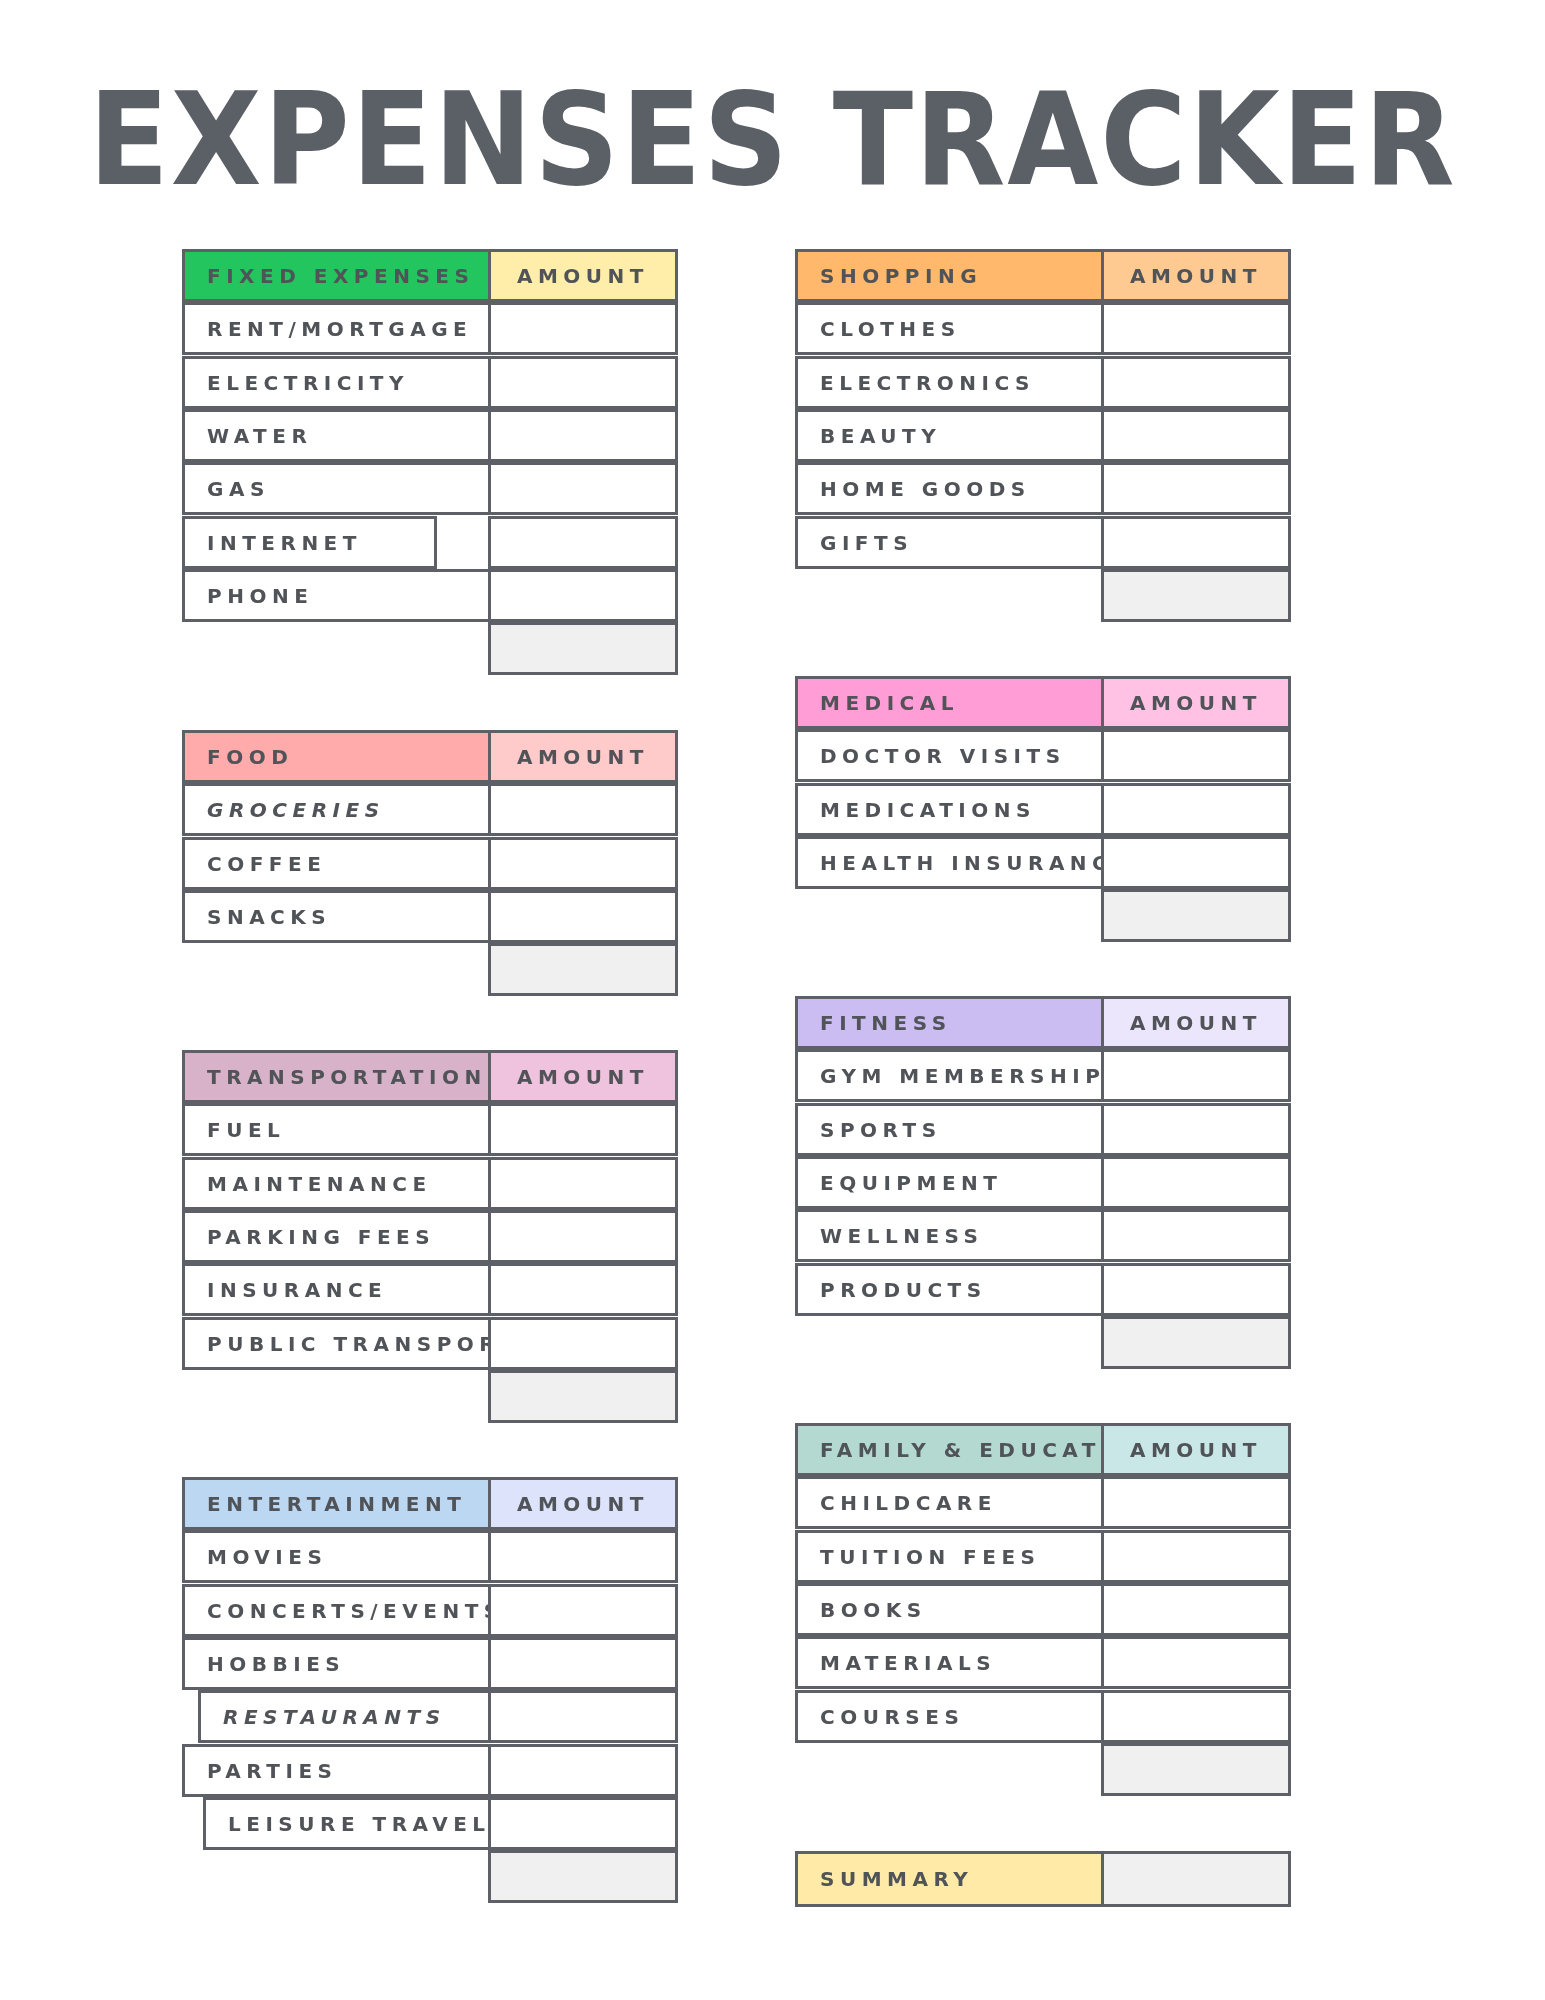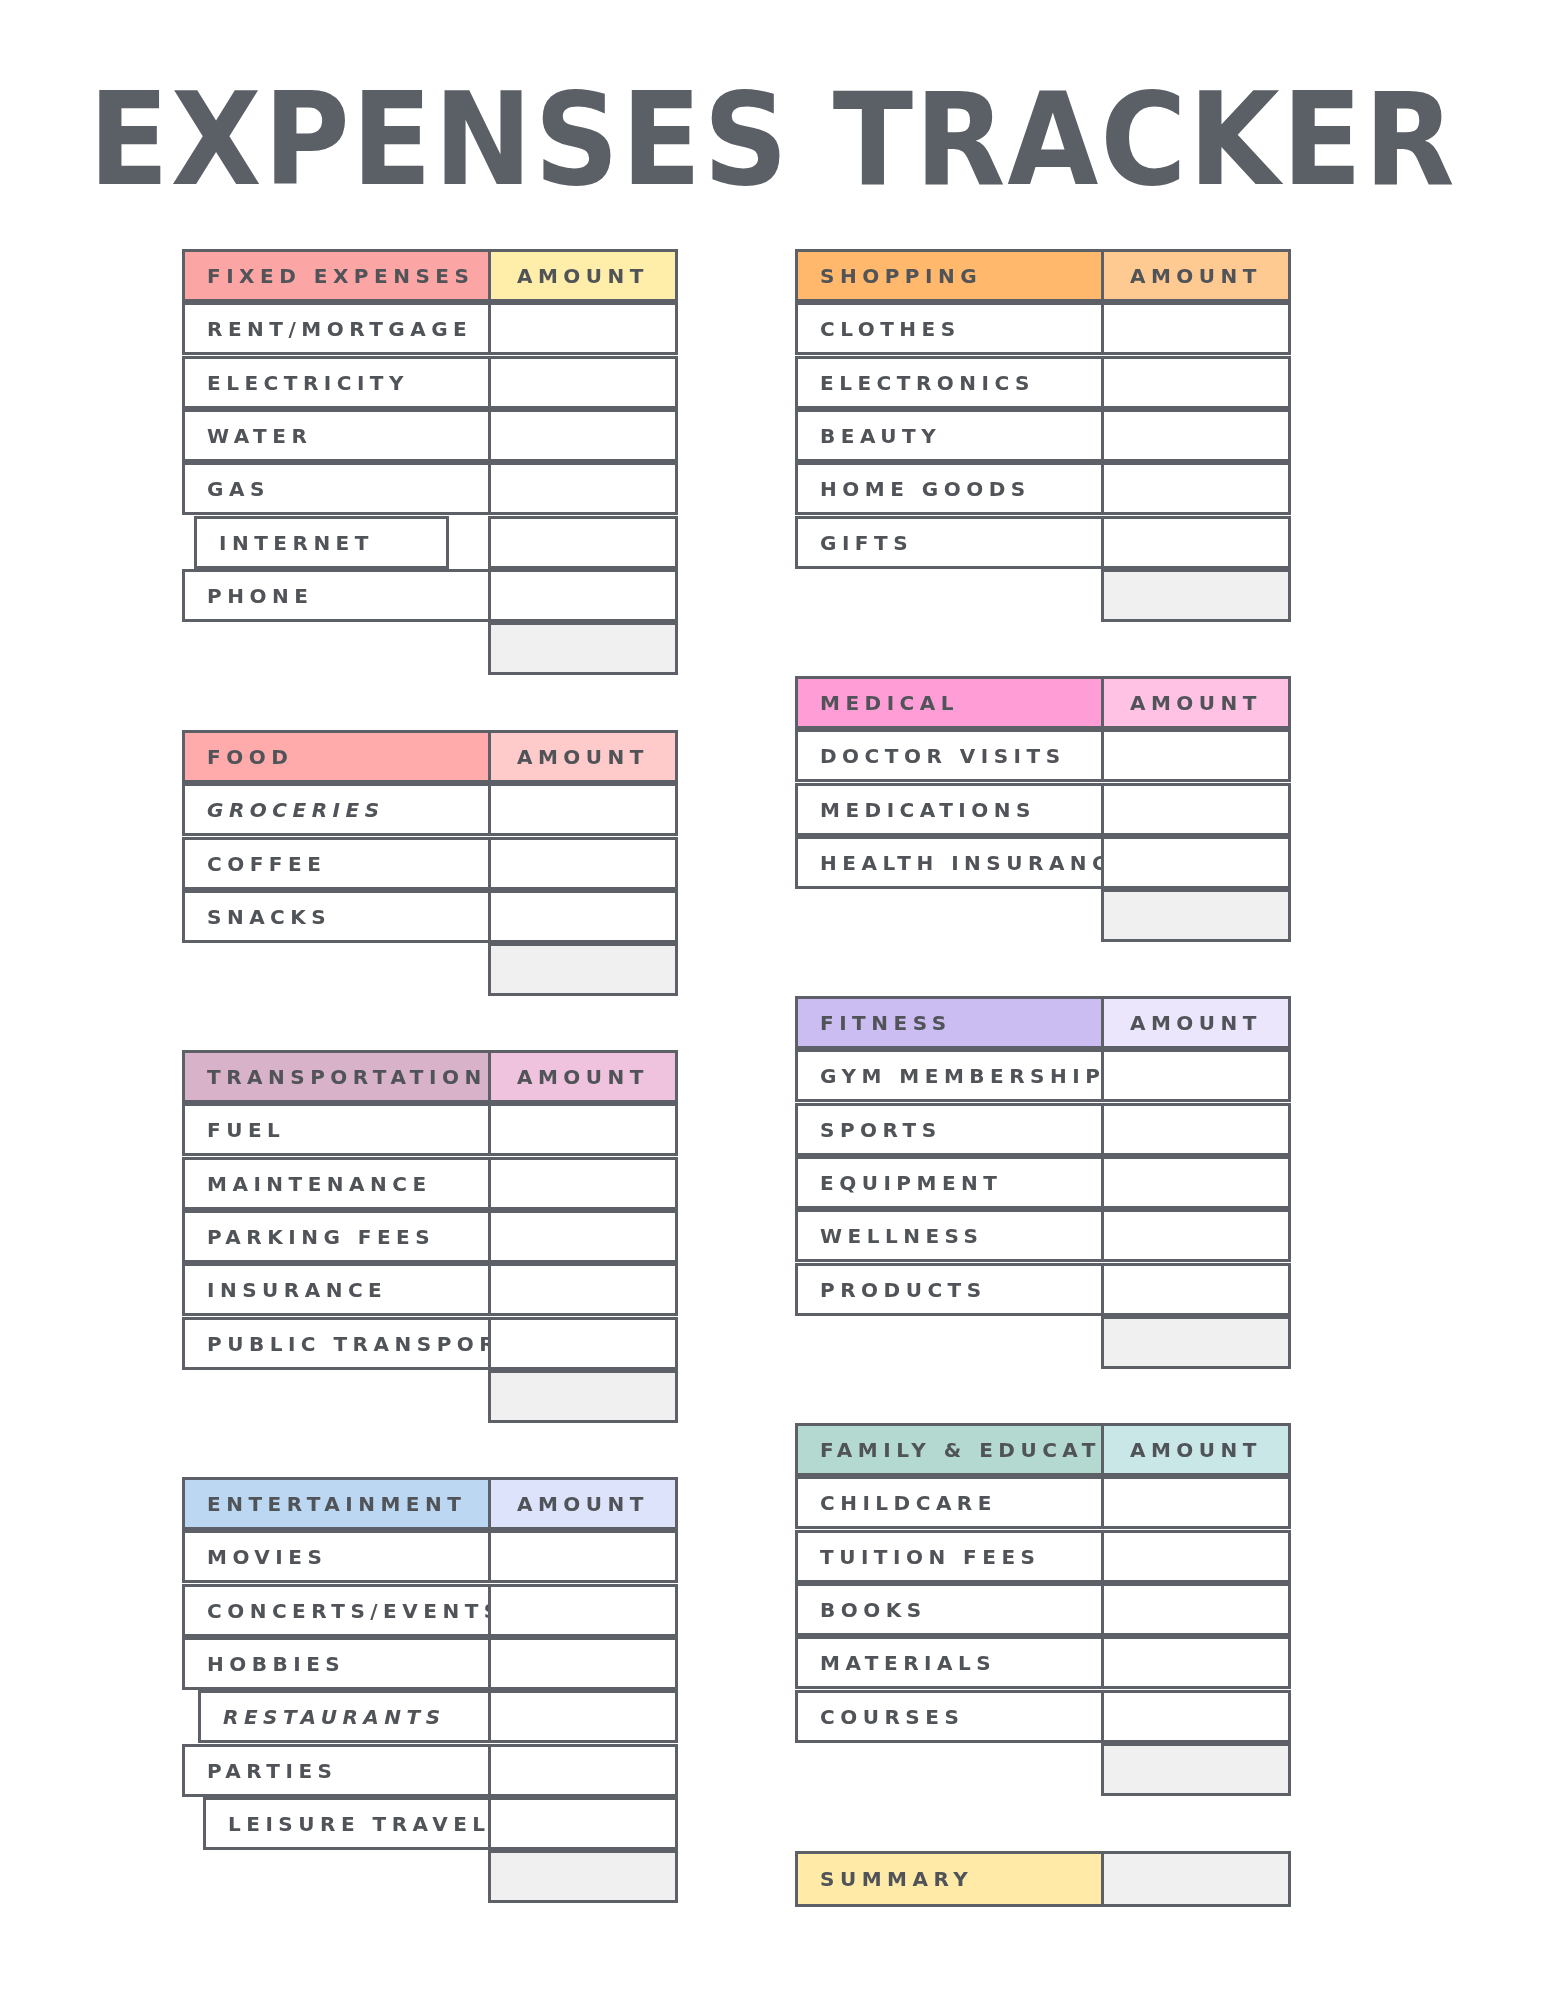--- a/index.html
+++ b/index.html
@@ -19,41 +19,41 @@
   .white { background:#ffffff; }
 </style>
 </head>
 <body>
 
 <div class="title">EXPENSES TRACKER</div>
 
 <div id="tables">
     <div class="tbl" style="left: 182px; top: 249px;">
       <div class="row" style="top: 0px;">
-        <div class="cell lab" style="left: 0px; width: 309px; background: #fca5a5;">FIXED EXPENSES</div>
+        <div class="cell lab" style="left: 0px; width: 309px; background: #22c55e;">FIXED EXPENSES</div>
         <div class="cell amt" style="left: 306px; width: 190px; background: rgb(255, 238, 170);">AMOUNT</div>
       </div>
       <div class="row" style="top: 53px;">
         <div class="cell lab white" style="left: 0px; width: 309px;">RENT/MORTGAGE</div>
         <div class="cell white" style="left: 306px; width: 190px;"></div>
       </div>
       <div class="row" style="top: 107px;">
         <div class="cell lab white" style="left: 0px; width: 309px;">ELECTRICITY</div>
         <div class="cell white" style="left: 306px; width: 190px;"></div>
       </div>
       <div class="row" style="top: 160px;">
         <div class="cell lab white" style="left: 0px; width: 309px;">WATER</div>
         <div class="cell white" style="left: 306px; width: 190px;"></div>
       </div>
       <div class="row" style="top: 213px;">
         <div class="cell lab white" style="left: 0px; width: 309px;">GAS</div>
         <div class="cell white" style="left: 306px; width: 190px;"></div>
       </div>
       <div class="row" style="top: 267px;">
-        <div class="cell lab white" style="left: 12px; width: 255px;">INTERNET</div>
+        <div class="cell lab white" style="left: 0px; width: 255px;">INTERNET</div>
         <div class="cell white" style="left: 306px; width: 190px;"></div>
       </div>
       <div class="row" style="top: 320px;">
         <div class="cell lab white" style="left: 0px; width: 309px;">PHONE</div>
         <div class="cell white" style="left: 306px; width: 190px;"></div>
       </div>
       <div class="row" style="top: 373px;">
         <div class="cell total" style="left: 306px; width: 190px;"></div>
       </div>
     </div>

